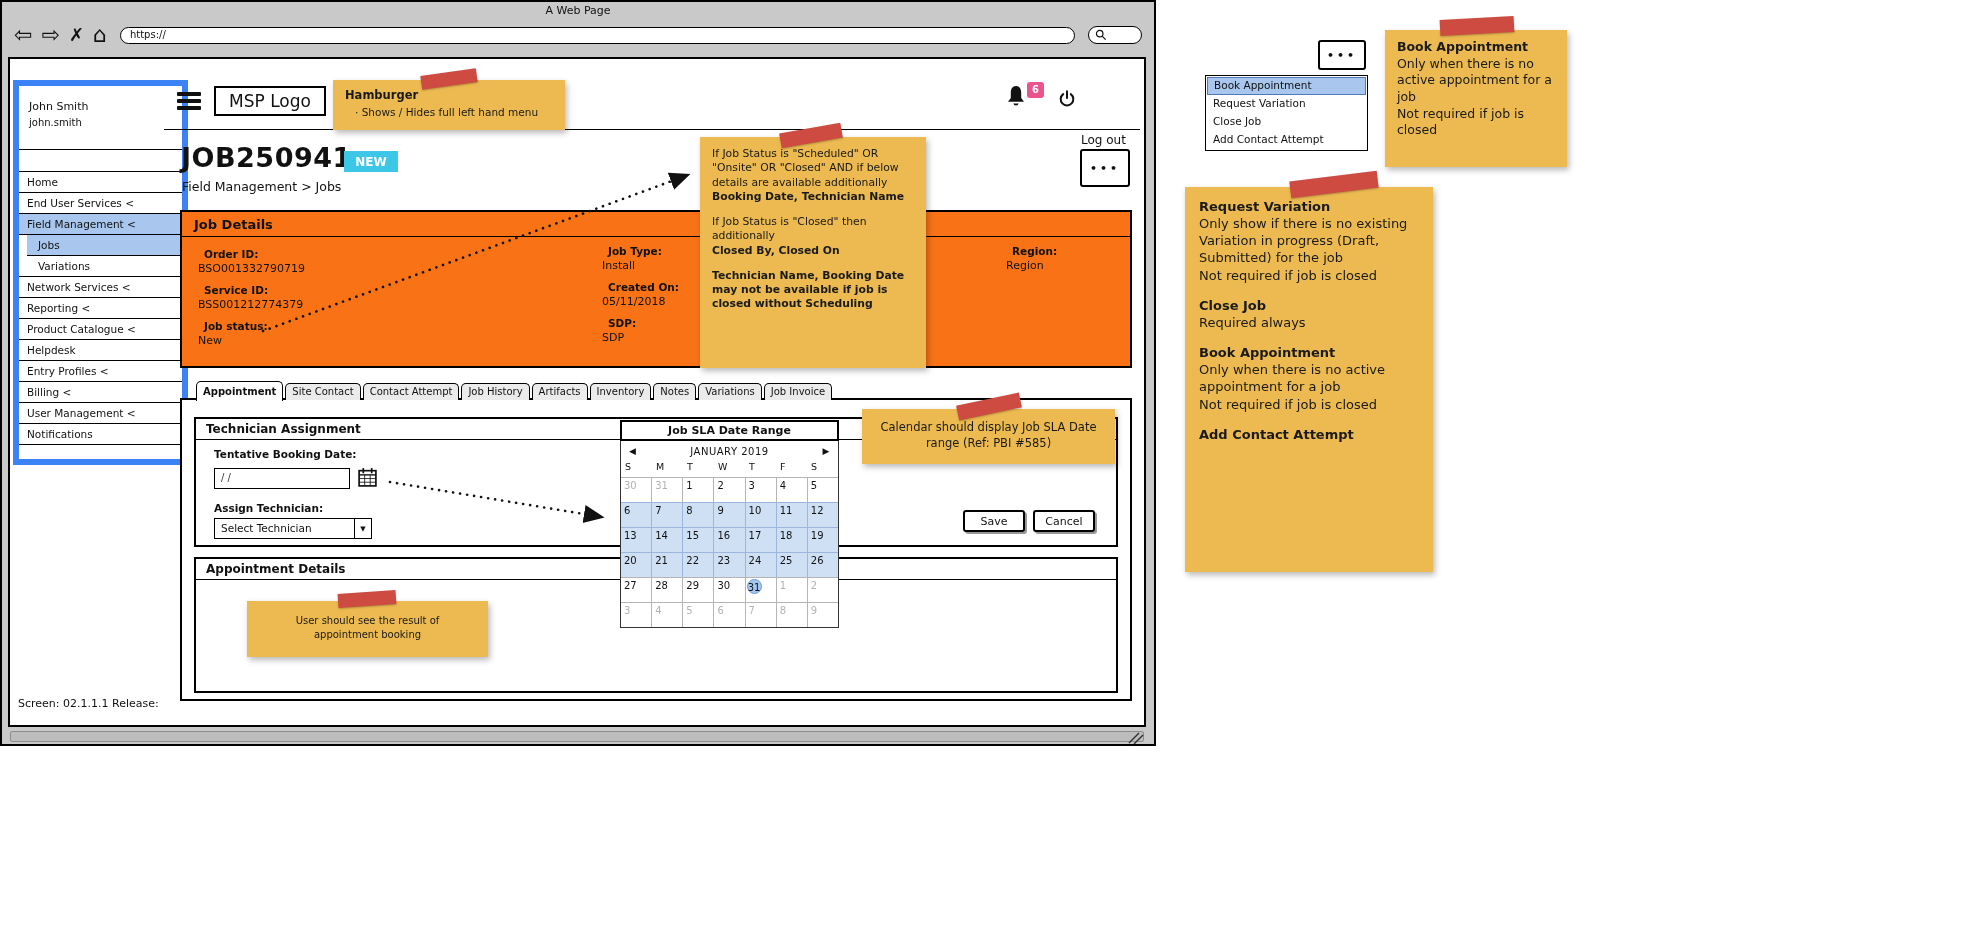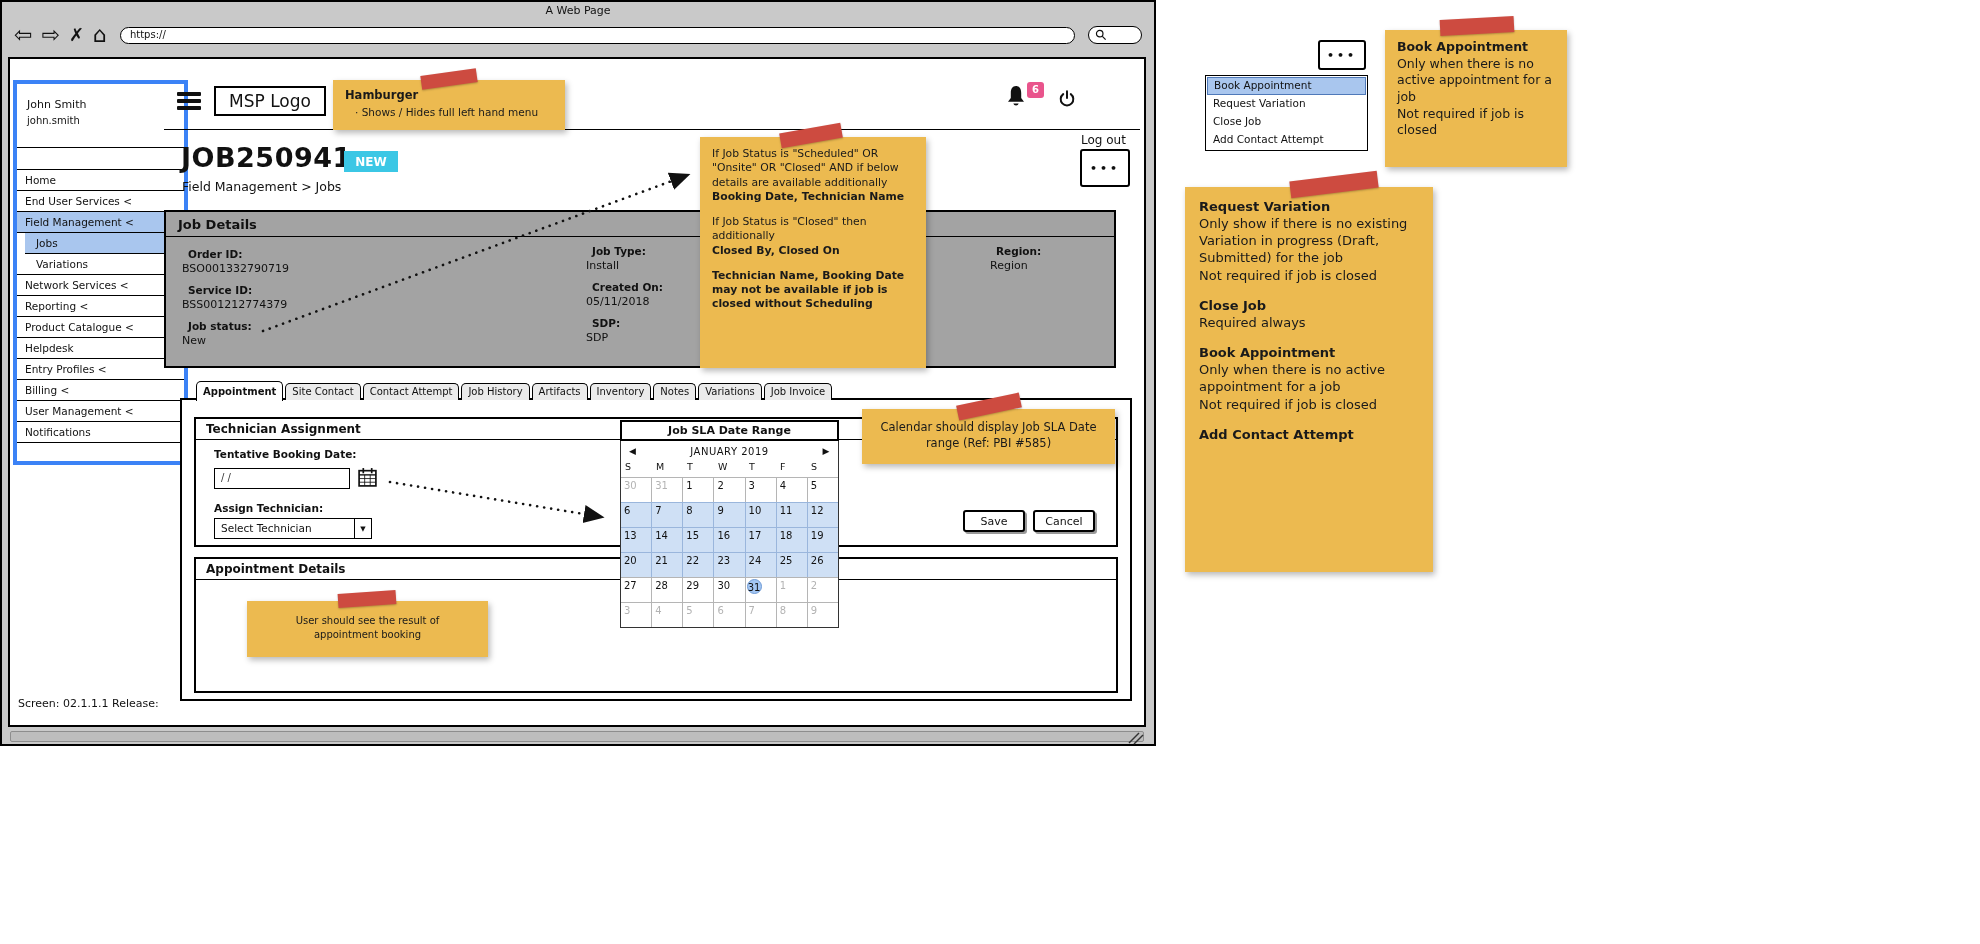--- a/index.html
+++ b/index.html
@@ -19,21 +19,21 @@
     display:flex; align-items:center; padding-left:6px; }
   .mag { width:12px; height:12px; }
   .content { position:absolute; left:8px; top:57px; width:1138px; height:670px;
     background:#fff; border:2px solid #000; z-index:1; }
   .hscroll { position:absolute; left:10px; top:731px; width:1134px; height:11px;
     background:#bdbdbd; border:1px solid #8d8d8d; border-radius:2px; z-index:2; }
   .resize-grip { position:absolute; left:1127px; top:732px; z-index:3; }
 
   
   .sidebar { position:absolute; left:13px; top:80px; width:175px; height:385px;
-    background:#fff; border:4px solid #3b82f6; z-index:2; }
+    background:#fff; border:6px solid #3b82f6; z-index:2; }
   .user-block { height:64px; border-bottom:1.5px solid #000; padding:14px 10px 0 10px; }
   .user-name { font-size:11px; }
   .user-id { font-size:10px; margin-top:4px; }
   .sb-spacer { height:22px; border-bottom:1.5px solid #000; }
   .sb-item { height:21px; line-height:20px; font-size:10.5px; padding-left:8px;
     border-bottom:1.5px solid #000; white-space:nowrap; overflow:hidden; }
   .sb-item.indent { padding-left:19px; }
   .sb-item.active { background:#a9c6ee; }
   .sb-item.active.indent { margin-left:8px; padding-left:11px; }
 
@@ -53,22 +53,22 @@
   .job-number { position:absolute; left:181px; top:142px; font-size:27px; font-weight:bold;
     letter-spacing:0.5px; z-index:2; }
   .new-badge { position:absolute; left:344px; top:151px; width:54px; height:21px; background:#3bc7e5;
     color:#fff; font-size:12px; font-weight:bold; display:flex; align-items:center; justify-content:center; z-index:2; }
   .dots-btn { border:2px solid #000; border-radius:3px; background:#fff; display:flex; align-items:center;
     justify-content:center; font-size:11px; font-weight:bold; letter-spacing:3px; }
   .job-menu-btn { position:absolute; left:1080px; top:149px; width:50px; height:38px; z-index:2; }
   .breadcrumb { position:absolute; left:182px; top:179px; font-size:12.5px; z-index:2; }
 
   
-  .jd-panel { position:absolute; left:164px; top:210px; width:952px; height:158px;
-    border:2px solid #000; background:#a3a3a3; z-index:2; }
+  .jd-panel { position:absolute; left:180px; top:210px; width:952px; height:158px;
+    border:2px solid #000; background:#f97316; z-index:2; }
   .panel-title-row { height:25px; border-bottom:1.5px solid #000; font-size:13px; font-weight:600;
     display:flex; align-items:center; padding-left:12px; }
   .jd-col { position:absolute; }
   .jd-col1 { left:16px; top:36px; }
   .jd-col2 { left:420px; top:33px; }
   .jd-col3 { left:824px; top:33px; }
   .jfield { margin-bottom:9px; }
   .jlabel { font-size:10.5px; font-weight:bold;margin-left:6px; }
   .jvalue { font-size:11px; margin-top:2px; }
 

